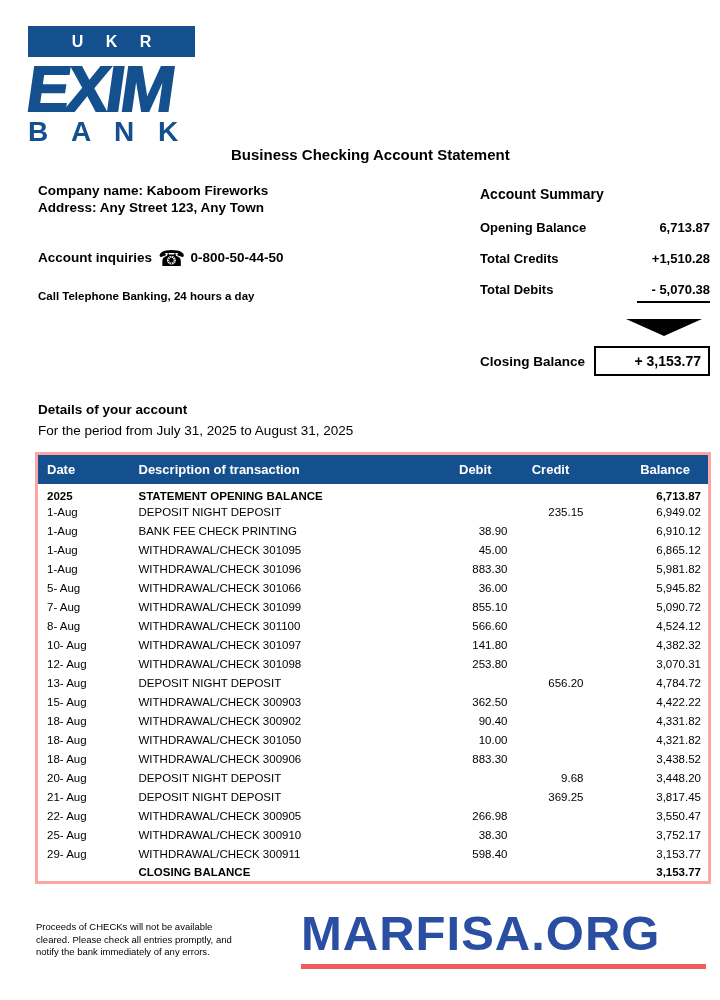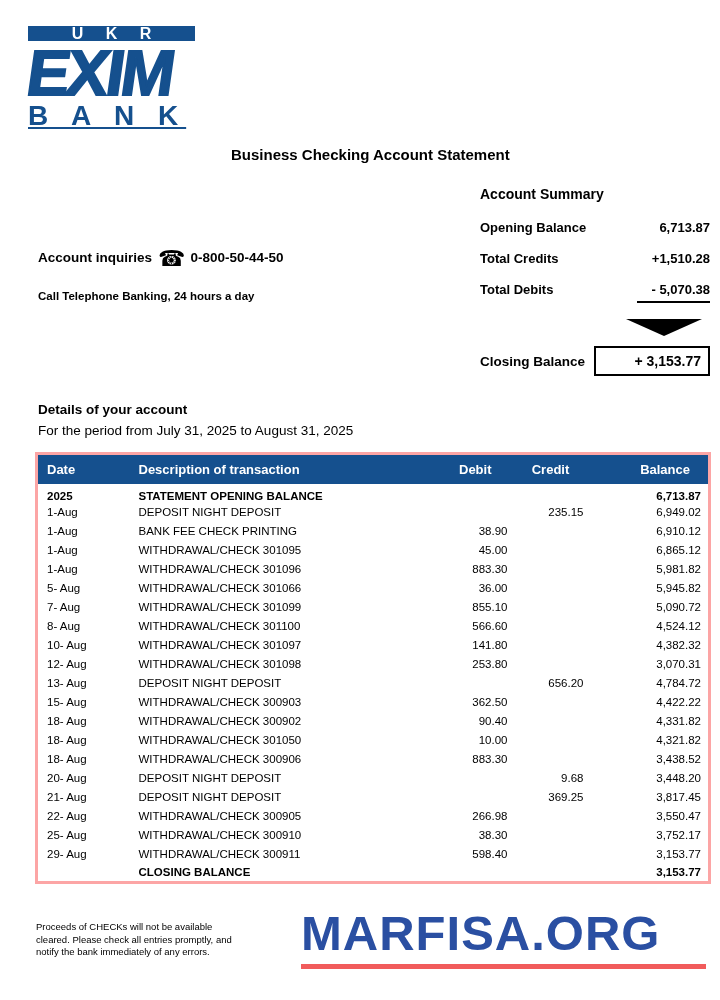--- a/index.html
+++ b/index.html
@@ -2,24 +2,24 @@
 <html><head>
 <meta charset="utf-8">
 <style>
   * { margin:0; padding:0; box-sizing:border-box; }
   html,body { background:#ffffff; }
   body { width:720px; height:1000px; font-family:"Liberation Sans", sans-serif; color:#000; }
   .page { position:relative; width:720px; height:1000px; background:#fff; overflow:hidden; }
 
   
   .logo { position:absolute; left:28px; top:26px; width:175px; }
-  .ukr-bar { background:#15508E; width:167px; height:15px; display:flex; align-items:center; justify-content:center; }
+  .ukr-bar { background:#15508E; width:167px; height:31px; display:flex; align-items:center; justify-content:center; }
   .ukr-bar span { color:#fff; font-weight:bold; font-size:16px; letter-spacing:9px; text-indent:9px; }
   .exim { color:#15508E; font-weight:bold; font-size:64px; line-height:58px; letter-spacing:-3px; margin-top:3px; -webkit-text-stroke:2px #15508E; font-style:italic; transform:skewX(3deg); transform-origin:left bottom; }
-  .bank { color:#15508E; font-weight:bold; font-size:28px; line-height:28px; letter-spacing:8px; margin-top:0px;text-decoration:underline; }
+  .bank { color:#15508E; font-weight:bold; font-size:28px; line-height:28px; letter-spacing:8px; margin-top:0px; }
 
   
   .statement-title { position:absolute; left:231px; top:146px; font-size:15px; font-weight:bold; }
   .company { position:absolute; left:38px; top:182px; font-size:13.5px; font-weight:bold; line-height:17px; }
   .inquiries { position:absolute; left:38px; top:246px; font-size:13.5px; font-weight:bold; }
   .phone-glyph { font-size:22px; vertical-align:-4px; margin:0 5px 0 6px; font-family:"DejaVu Sans", sans-serif; }
   .telebanking { position:absolute; left:38px; top:290px; font-size:11.5px; font-weight:bold; }
 
   
   .summary { position:absolute; left:480px; top:186px; width:230px; }
@@ -65,20 +65,24 @@
   <div class="logo">
     <div class="ukr-bar">
       <span>U K R</span>
     </div>
     <div class="exim">EXIM</div>
     <div class="bank">B A N K</div>
   </div>
 
   <div class="statement-title">Business Checking Account Statement</div>
 
+  <div class="company">
+    <div>Company name: Kaboom Fireworks</div>
+    <div>Address: Any Street 123, Any Town</div>
+  </div>
 
   <div class="inquiries">
     <span>Account inquiries</span><span class="phone-glyph">☎</span><span>0-800-50-44-50</span>
   </div>
 
   <div class="telebanking">Call Telephone Banking, 24 hours a day</div>
 
   <div class="summary">
     <div class="summary-heading">Account Summary</div>
     <div class="summary-row">

